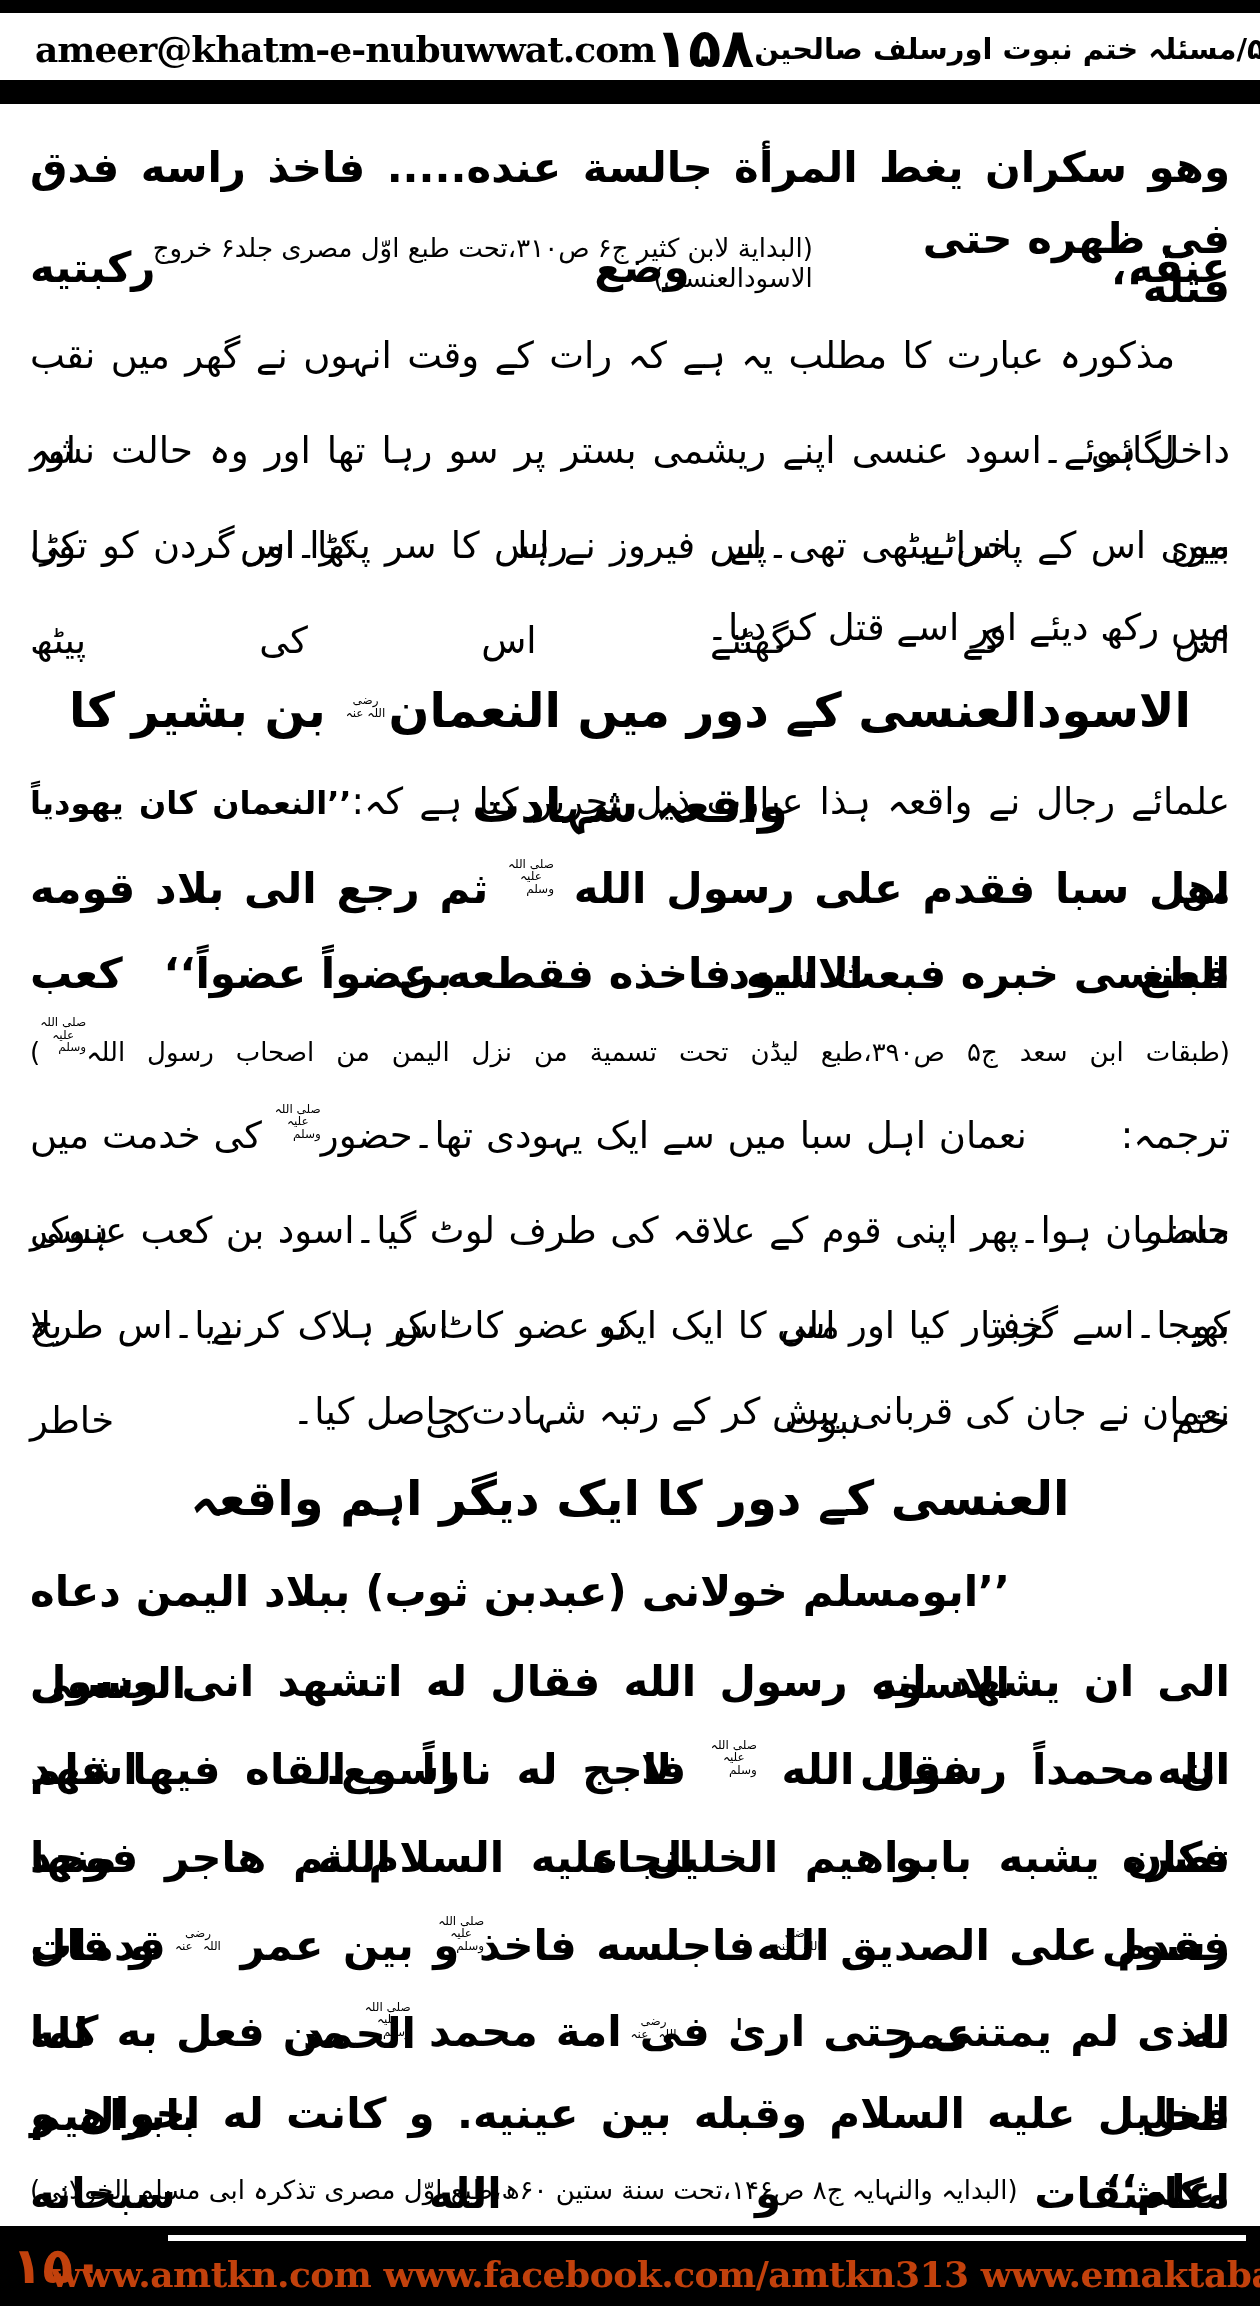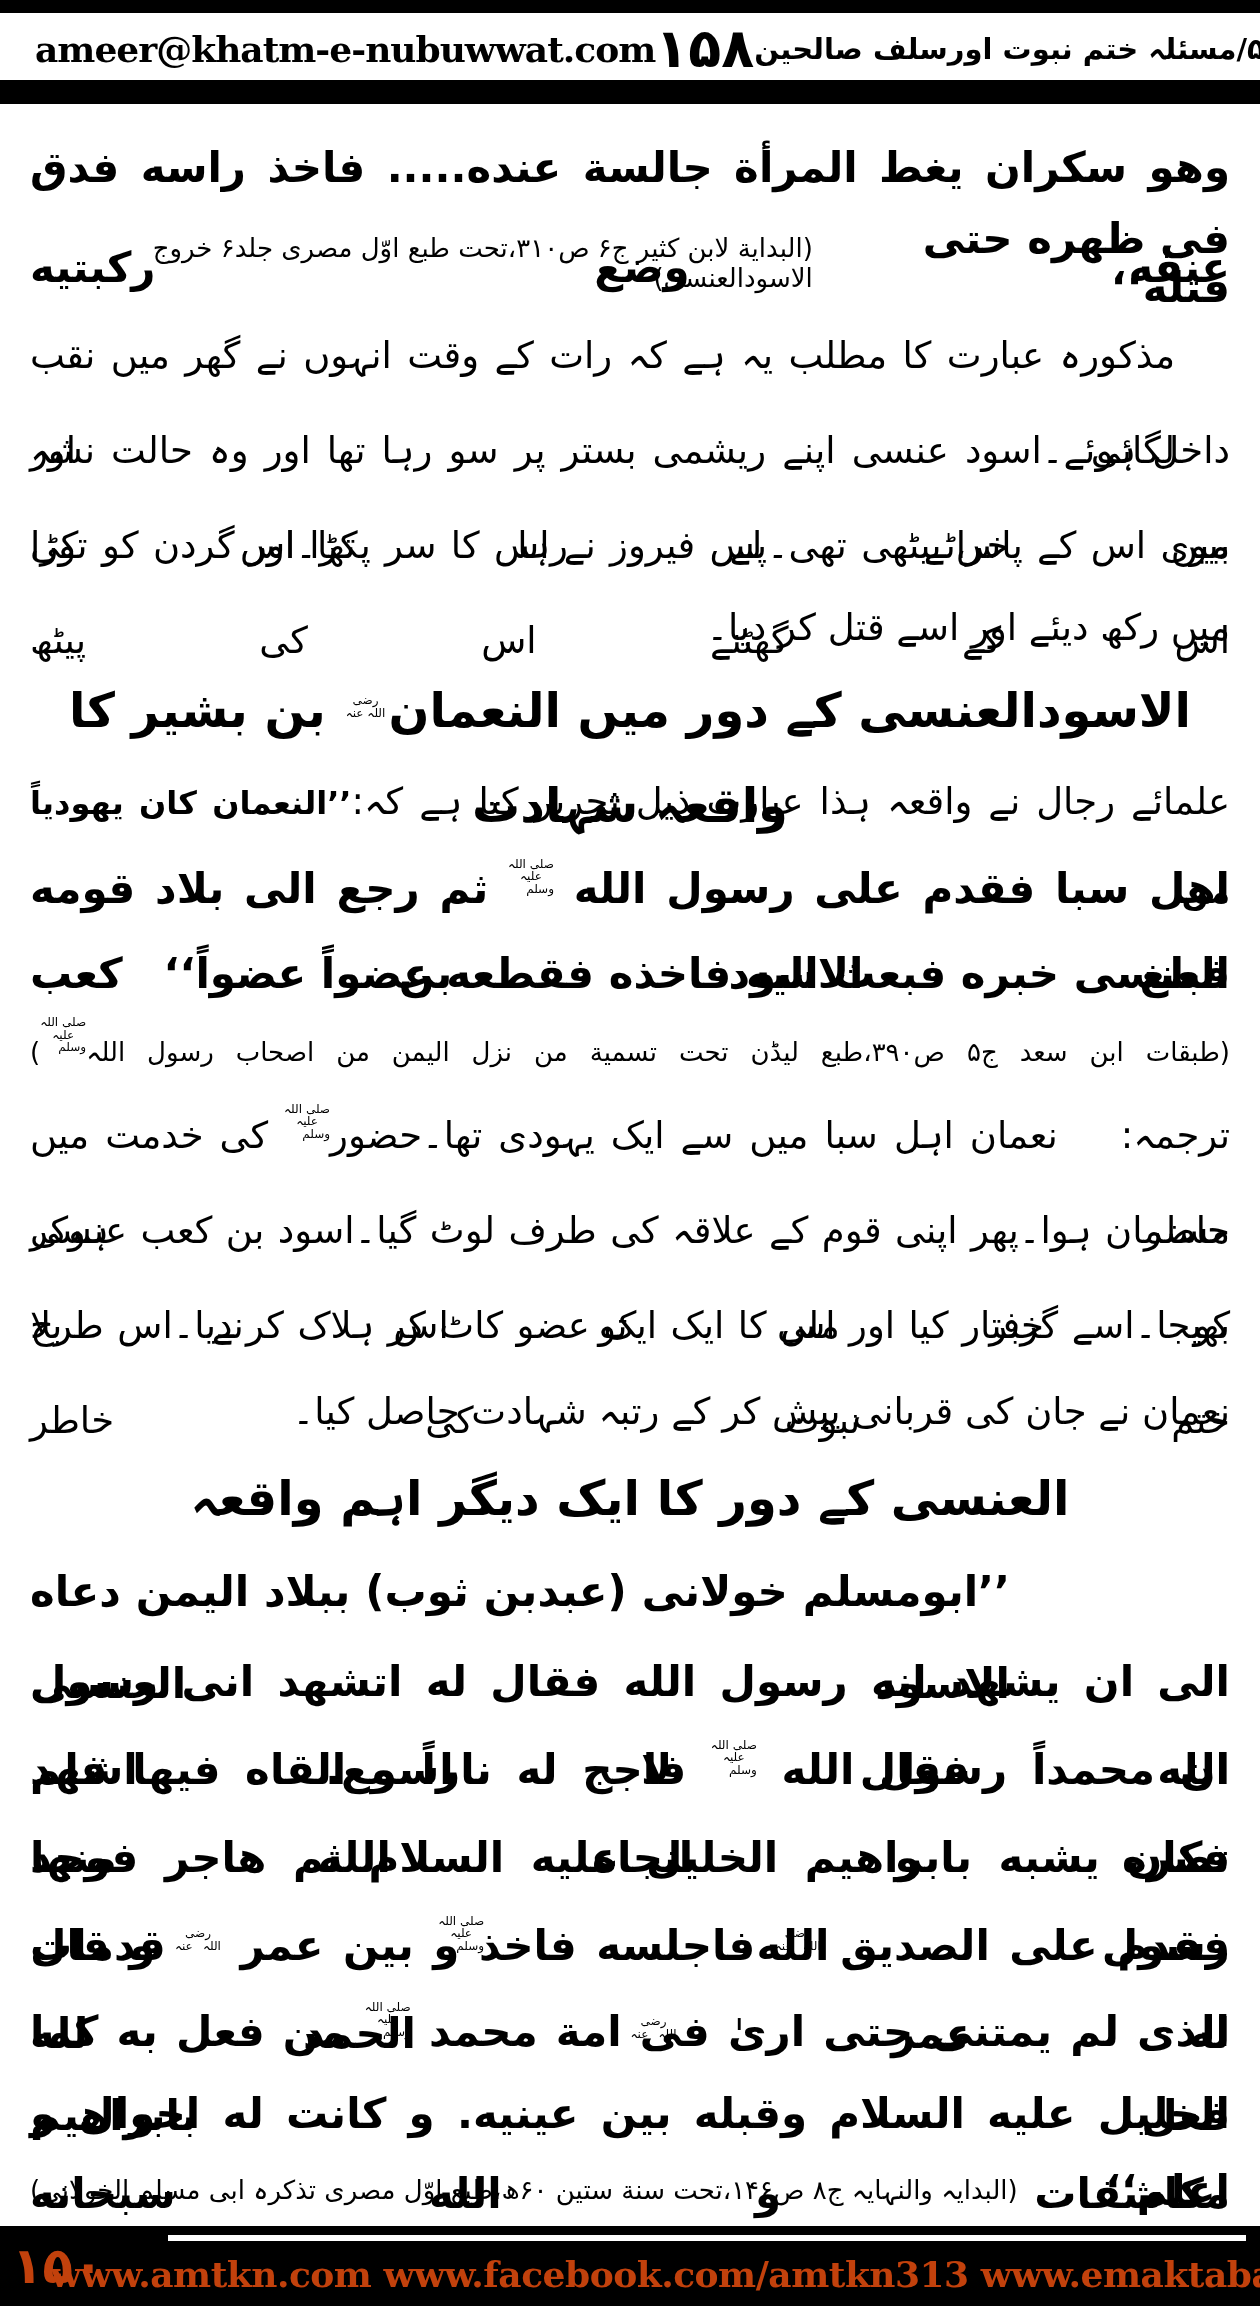--- a/index.html
+++ b/index.html
@@ -21,21 +21,21 @@
   .split    { display:flex; justify-content:space-between; align-items:center; }
   .split > span { line-height:normal; }
 
   .u    { font-size:37px; }
   .ar   { font-size:42px; font-weight:bold; }
   .arb  { font-size:32px; font-weight:bold; }
   .hd   { font-size:48px; font-weight:bold; }
   .ref  { font-size:26px; font-weight:normal; }
   .hon  { display:inline-block; font-size:12px; font-weight:normal; line-height:1.05;
           max-width:46px; white-space:normal; text-align:center; vertical-align:10px; }
-  .tlabel { margin-left:63px; }
+  .tlabel { margin-left:94px; }
   .ind55  { padding-right:55px; }
   .ind220 { padding-right:220px; }
 
   .footer { position:absolute; left:0; right:0; bottom:4px; height:80px; background:#000; color:#c2410c; }
   .fnum   { position:absolute; left:12px; top:50%; transform:translateY(-50%);
             font-size:50px; font-weight:bold; direction:rtl; }
   .fline  { position:absolute; left:168px; right:14px; top:9px; height:6px; background:#fff; }
   .furls  { position:absolute; left:168px; right:14px; top:18px; bottom:2px;
             display:flex; align-items:center; justify-content:center;
             font-family:"DejaVu Serif", serif; font-weight:bold; font-size:36px;

